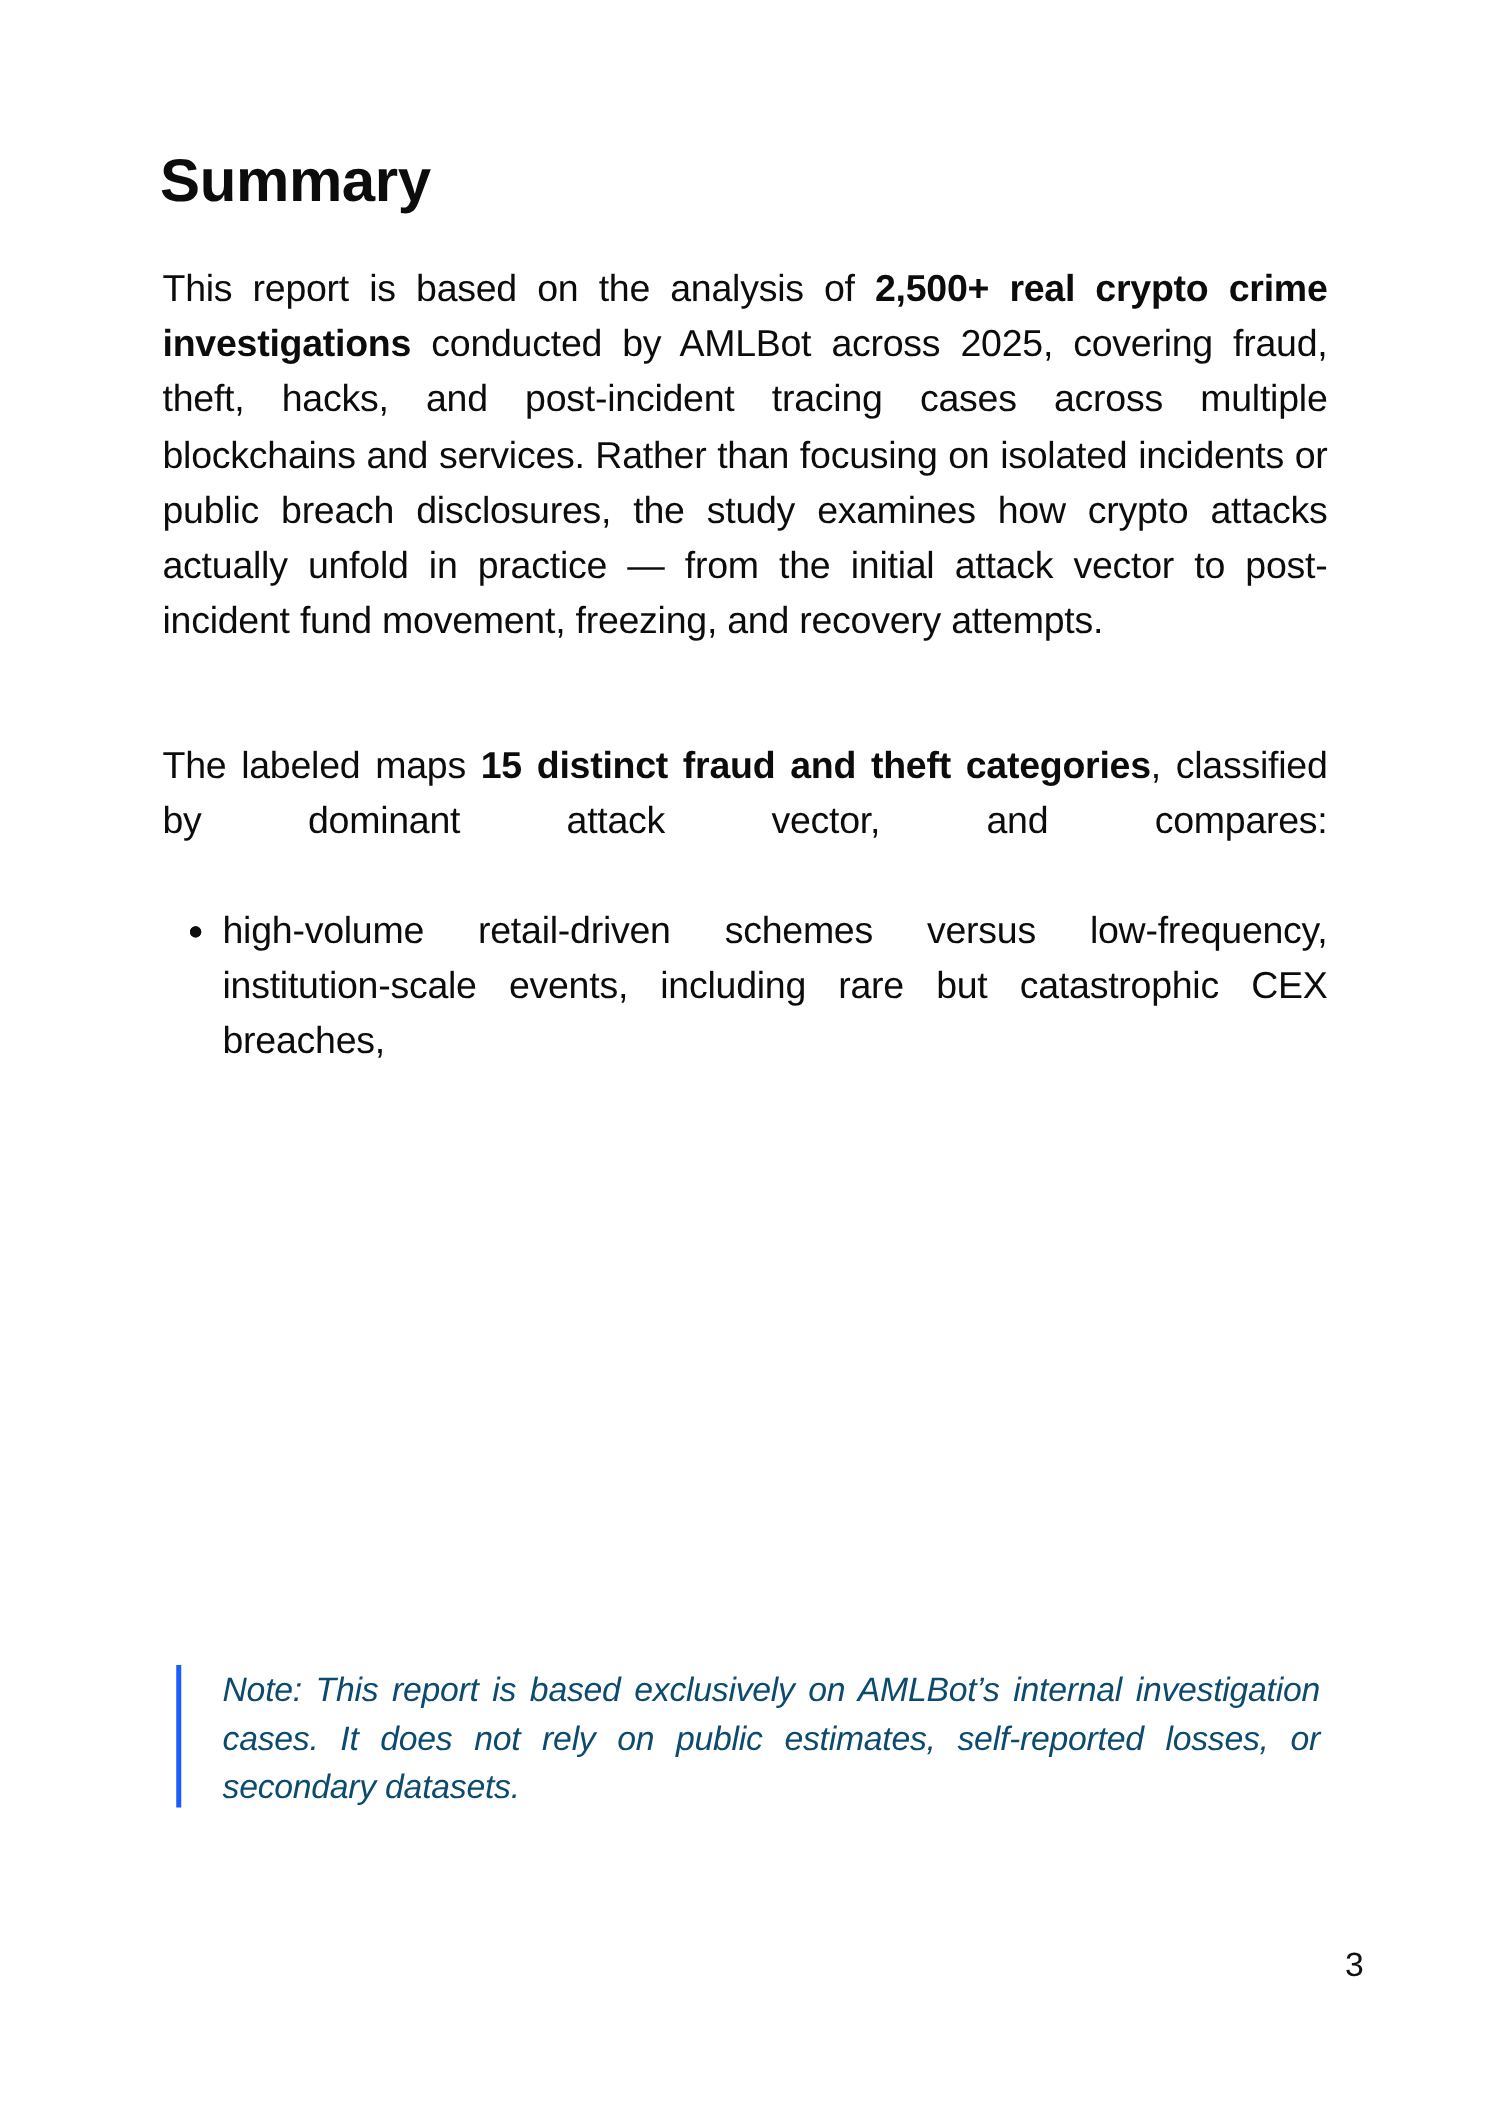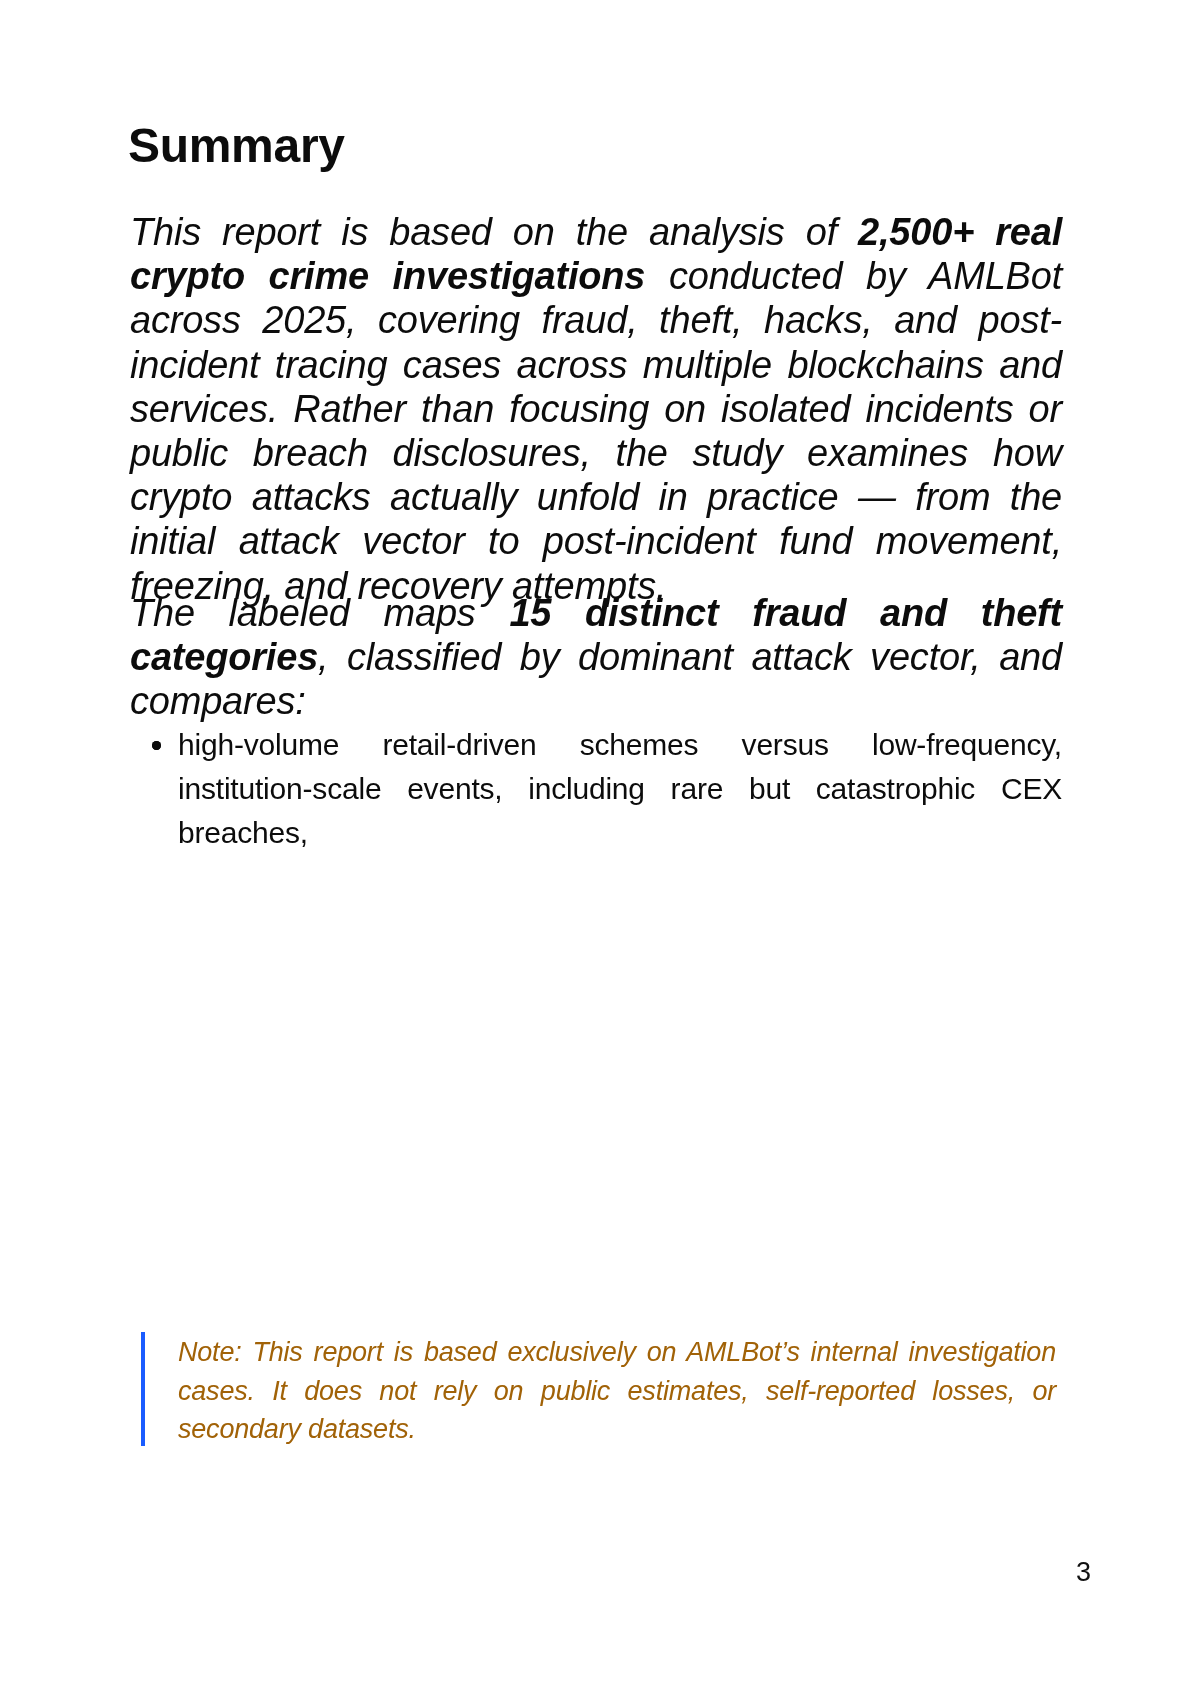--- a/index.html
+++ b/index.html
@@ -6,42 +6,41 @@
   body {
     width: 1190px; height: 1684px; position: relative; overflow: hidden;
     font-family: "Liberation Sans", "DejaVu Sans", sans-serif; color: #0c0c0c;
   }
   .page-title {
     position: absolute; left: 128px; top: 116px; margin: 0;
     font-size: 48px; font-weight: 700; line-height: 60px; letter-spacing: -0.3px;
   }
   .para {
     position: absolute; left: 130px; width: 932px; margin: 0;
-    font-size: 38px; line-height: 44.2px; text-align: justify;
+    font-size: 30px; line-height: 44.2px; text-align: justify;
     letter-spacing: -0.2px;
-    font-style: italic;
   }
   .para b { font-weight: 700; }
   .p1 { top: 210px; }
   .p2 { top: 591px; text-align-last: justify; }
   .list {
     position: absolute; left: 130px; width: 932px; top: 723px; margin: 0; padding: 0; list-style: none;
     font-size: 30px; line-height: 44.2px; letter-spacing: -0.2px;
   }
   .list li { position: relative; padding-left: 48px; text-align: justify; }
   .list li .bullet {
     position: absolute; left: 22px; top: 18px; width: 9px; height: 9px; border-radius: 50%; background: #0c0c0c;
   }
   .note {
     position: absolute; left: 141px; top: 1332px; width: 911px; height: 114px;
     border-left: 4px solid #1a5cff;
   }
   .note p {
     margin: 0; padding-left: 33px; padding-top: 1px;
-    font-size: 27px; line-height: 38.5px; font-style: italic; text-align: justify; color: #a16207;
+    font-size: 27px; line-height: 38.5px; font-style: italic; text-align: justify; color: #0c4a6e;
     letter-spacing: -0.2px;
   }
   .page-number {
     position: absolute; left: 1076px; top: 1557px; font-size: 27px; line-height: 30px; color: #111;
   }
 </style>
 </head>
 <body>
 
 <h1 class="page-title">Summary</h1>

